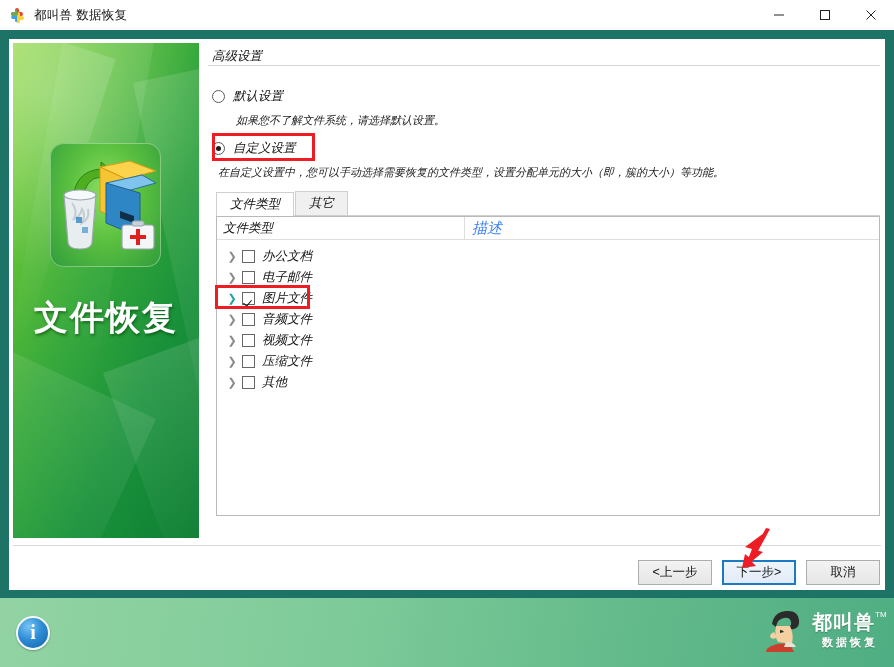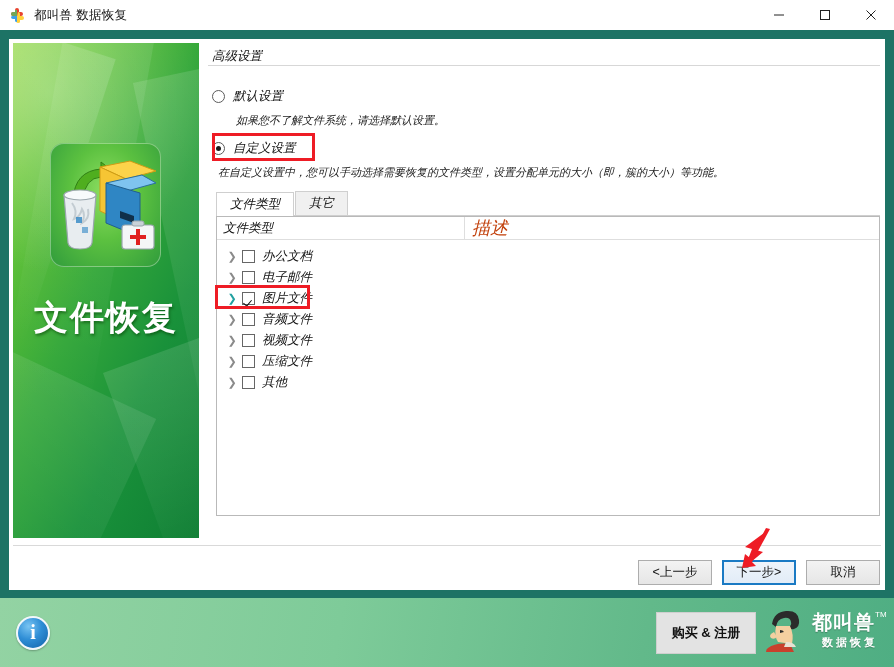--- a/index.html
+++ b/index.html
@@ -133,21 +133,21 @@
     width: 664px; height: 300px;
     border: 1px solid #b9b9b9; background: #ffffff;
   }
   .list-header {
     position: relative; height: 23px;
     border-bottom: 1px solid #dedede;
     display: flex; align-items: center;
   }
   .col-filetype { width: 247px; padding-left: 6px; font-size: 12.5px; color: #111; }
   .col-divider { width: 1px; height: 23px; background: #dedede; }
-  .col-desc { padding-left: 7px; font-size: 18px; color: #c2410c; }
+  .col-desc { padding-left: 7px; font-size: 15px; color: #3b82f6; }
 
   .list-body { padding-top: 6px; }
   .list-row {
     height: 21px; display: flex; align-items: center; padding-left: 8px;
     position: relative;
   }
   .chev {
     width: 14px; font-size: 11px; color: #8a8a8a; text-align: center;
     flex: 0 0 auto; line-height: 1;
   }
@@ -396,21 +396,20 @@
     <svg width="70" height="42" viewBox="0 0 70 42">
       <path d="M56 2 L44 22 L51 24 L33 39 L40 21 L33 19 Z" fill="#ee1c25"></path>
       <path d="M58 1 L40 34 L44 38 L30 40 L33 26 L38 30 L54 0 Z" fill="#ee1c25"></path>
     </svg>
   </div>
 
   <div class="banner">
     <div class="info-icon">i</div>
   </div>
 
-  <div class="buy-btn">购买 &amp; 注册</div>
 
   <div class="logo">
     <svg width="124" height="50" viewBox="0 0 124 50">
       <path d="M10 16 q2 -12 14 -13 q12 -1 13 9 q1 7 -5 9 q-4 1 -6 -2 q4 -1 3 -5 q-1 -5 -7 -4 q-7 1 -8 9 z" fill="#2b2b2b"></path>
       <path d="M14 18 q-2 10 2 16 l14 2 q2 -10 -2 -18 z" fill="#f4cfa0"></path>
       <path d="M12 24 q-6 3 -3 6 q3 2 6 -1 z" fill="#f4cfa0"></path>
       <path d="M18 22 q3 0 4 2 l-4 1 z" fill="#2b2b2b"></path>
       <path d="M6 40 q8 -6 22 -4 l4 8 l-28 0 q0 -3 2 -4 z" fill="#c9402c"></path>
       <path d="M24 34 q8 0 10 5 l-12 0 z" fill="#e8e2d4"></path>
     </svg>

